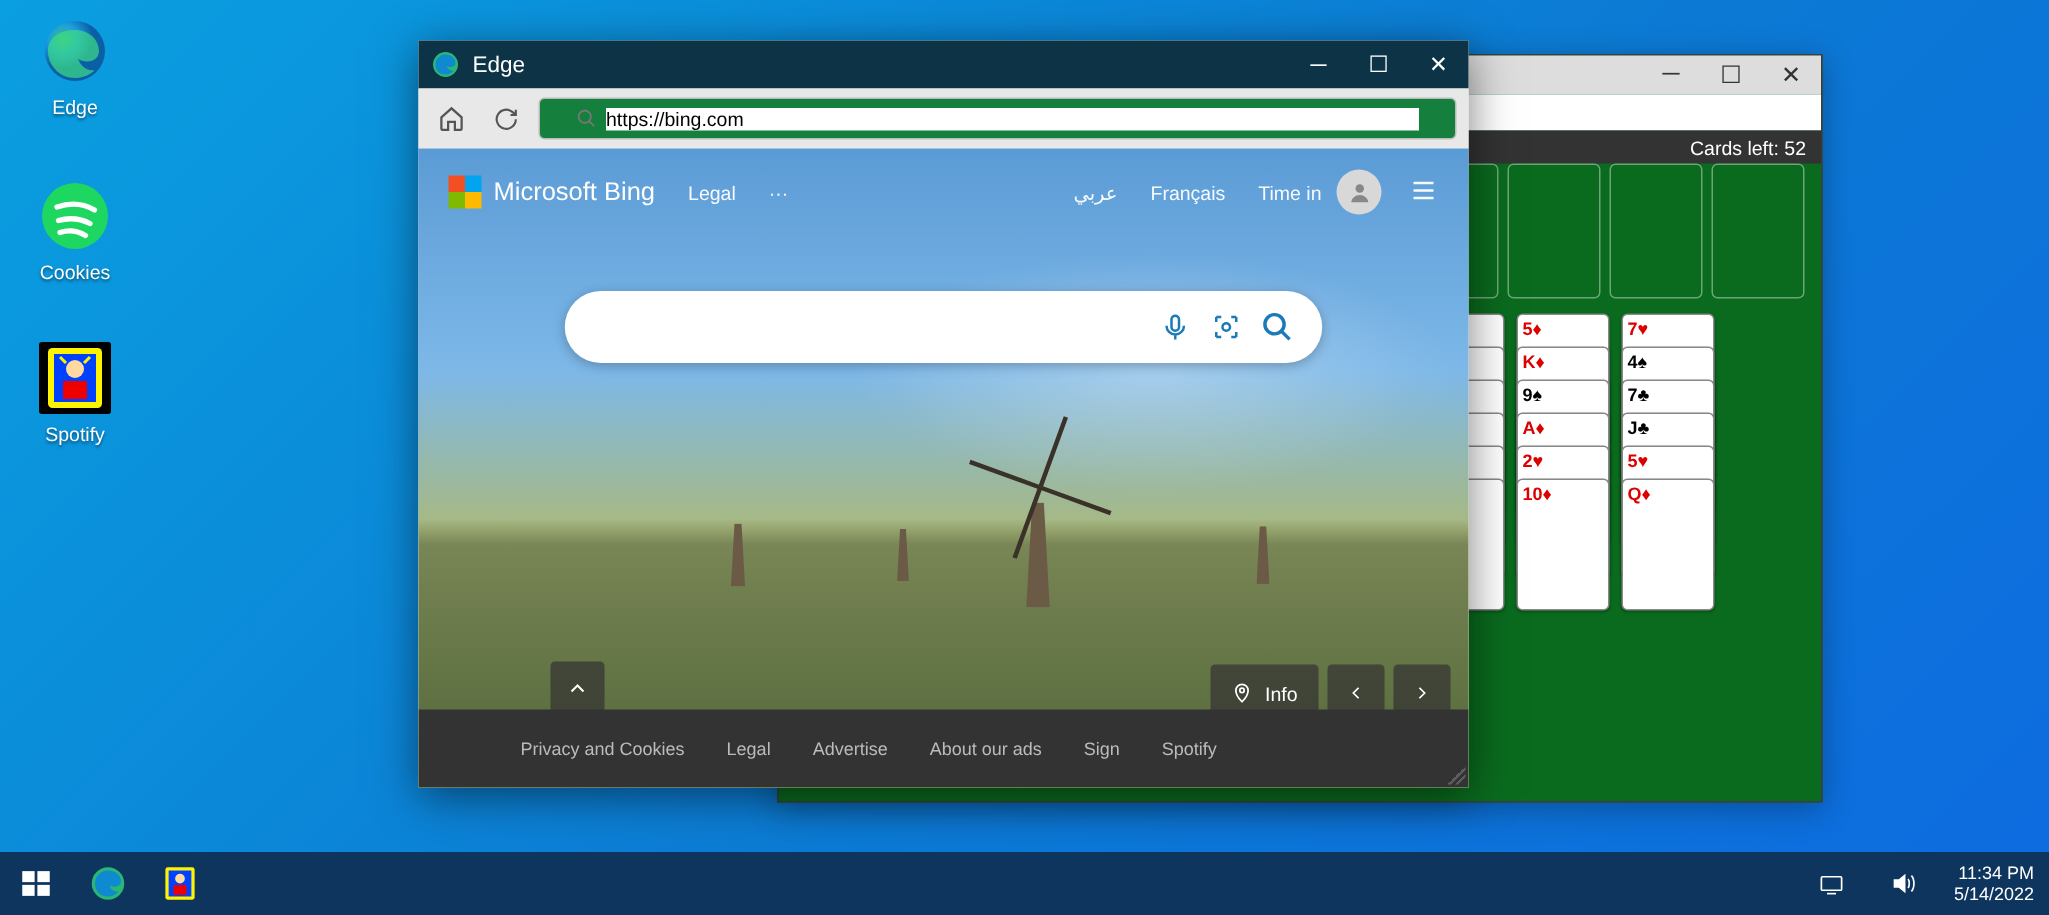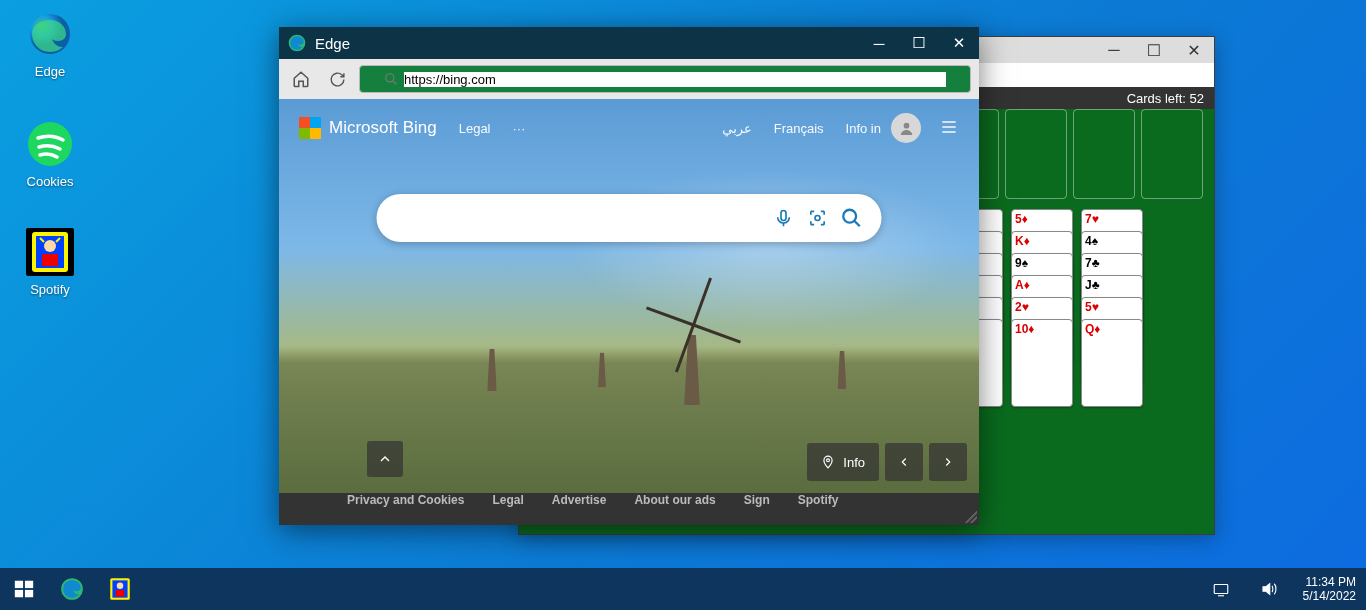--- a/index.html
+++ b/index.html
@@ -65,21 +65,21 @@
 .searchbox { position:absolute; left:50%; top:95px; transform:translateX(-50%); width:505px; height:48px; background:#fff; border-radius:28px; box-shadow:0 2px 8px rgba(0,0,0,.25); display:flex; align-items:center; padding:0 16px; }
 .searchbox input { flex:1; border:none; outline:none; font-size:15px; }
 .searchbox .sicon { width:28px; height:28px; margin-left:6px; display:flex; align-items:center; justify-content:center; color:#1a7bb8; cursor:pointer; }
 
 .caret-up { position:absolute; left:88px; bottom:48px; width:36px; height:36px; background:rgba(50,50,50,.7); border-radius:3px; display:flex; align-items:center; justify-content:center; color:#fff; cursor:pointer; }
 .info-bar { position:absolute; right:12px; bottom:44px; display:flex; gap:6px; }
 .info-btn { height:38px; background:rgba(50,50,50,.7); border-radius:3px; color:#fff; display:flex; align-items:center; justify-content:center; cursor:pointer; font-size:13px;text-align:right; }
 .info-btn.info { padding:0 14px; gap:8px; }
 .info-btn.nav { width:38px; }
 
-.bing-foot { position:absolute; left:0; right:0; bottom:0; height:32px; background:#333; display:flex; align-items:flex-start; gap:28px; padding:0 68px; font-size:12px; color:#bbb;font-weight:bold; }
+.bing-foot { position:absolute; left:0; right:0; bottom:0; height:52px; background:#333; display:flex; align-items:center; gap:28px; padding:0 68px; font-size:12px; color:#bbb; }
 .bing-foot span { cursor:pointer; }
 
 .resize { position:absolute; right:2px; bottom:2px; width:12px; height:12px; cursor:nwse-resize; opacity:.5;
   background:linear-gradient(135deg,transparent 50%,#888 50%,#888 60%,transparent 60%,transparent 70%,#888 70%,#888 80%,transparent 80%); }
 </style>
 </head>
 <body>
 
 <div id="desktop">
 
@@ -278,21 +278,21 @@
       <div class="bing-head">
         <div class="bing-logo">
           <div class="sq"></div>
           <span>Microsoft Bing</span>
         </div>
         <span class="hlink">Legal</span>
         <span class="hlink">···</span>
         <div class="spacer"></div>
         <span class="hlink">عربي</span>
         <span class="hlink">Français</span>
-        <span class="hlink">Info in</span>
+        <span class="hlink">Time in</span>
         <div class="avatar">
           <svg width="17" height="17" viewBox="0 0 24 24" fill="#888">
               <circle cx="12" cy="8" r="4"></circle>
               <path d="M4 21c0-4 4-7 8-7s8 3 8 7z"></path>
             </svg>
         </div>
         <div class="hlink" style="margin-left:18px">
           <svg width="20" height="20" viewBox="0 0 24 24" stroke="#fff" stroke-width="2">
               <path d="M4 6h16M4 12h16M4 18h16"></path>
             </svg>

